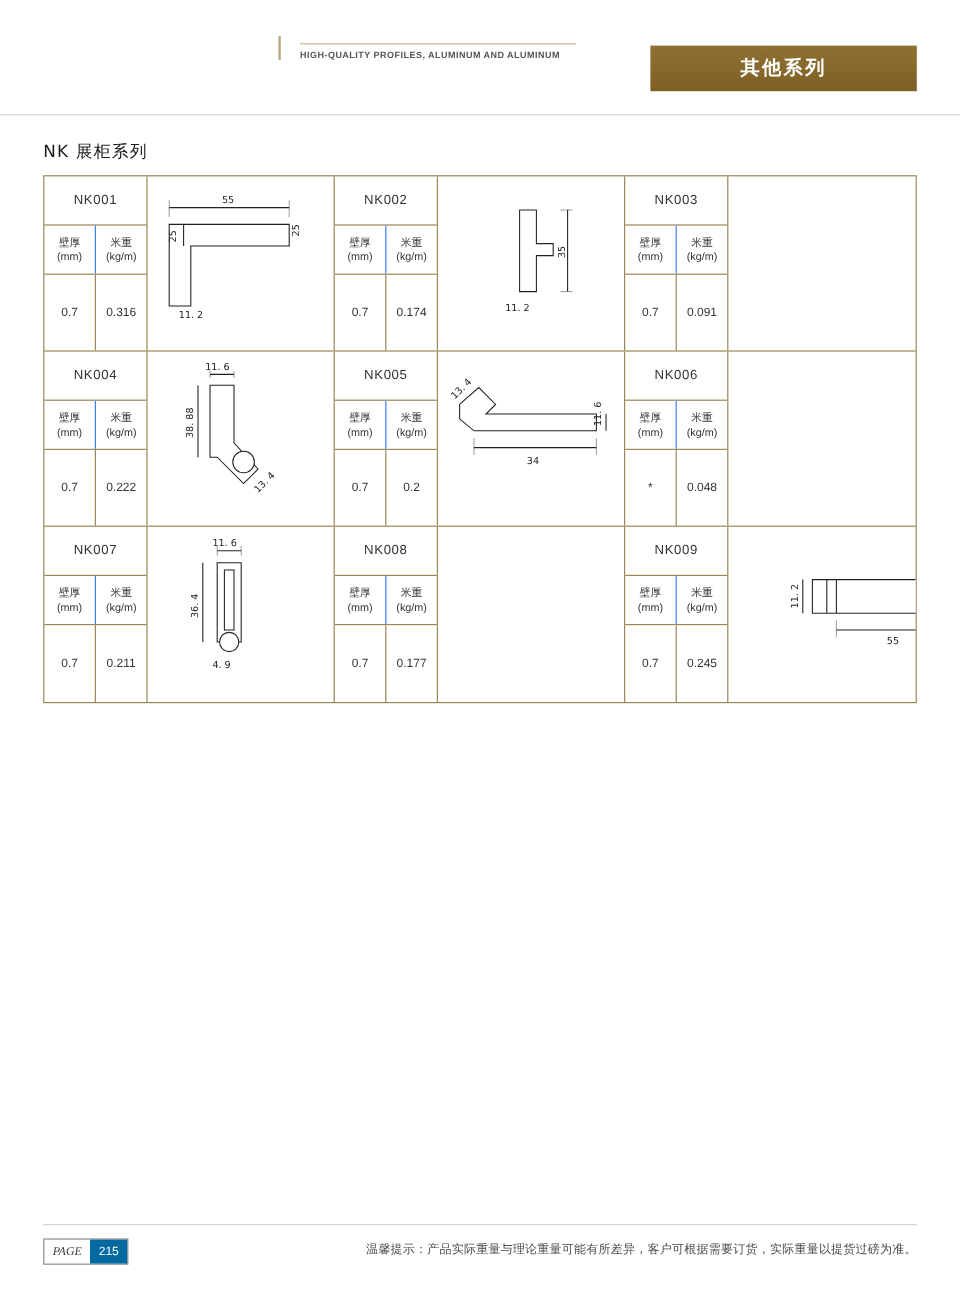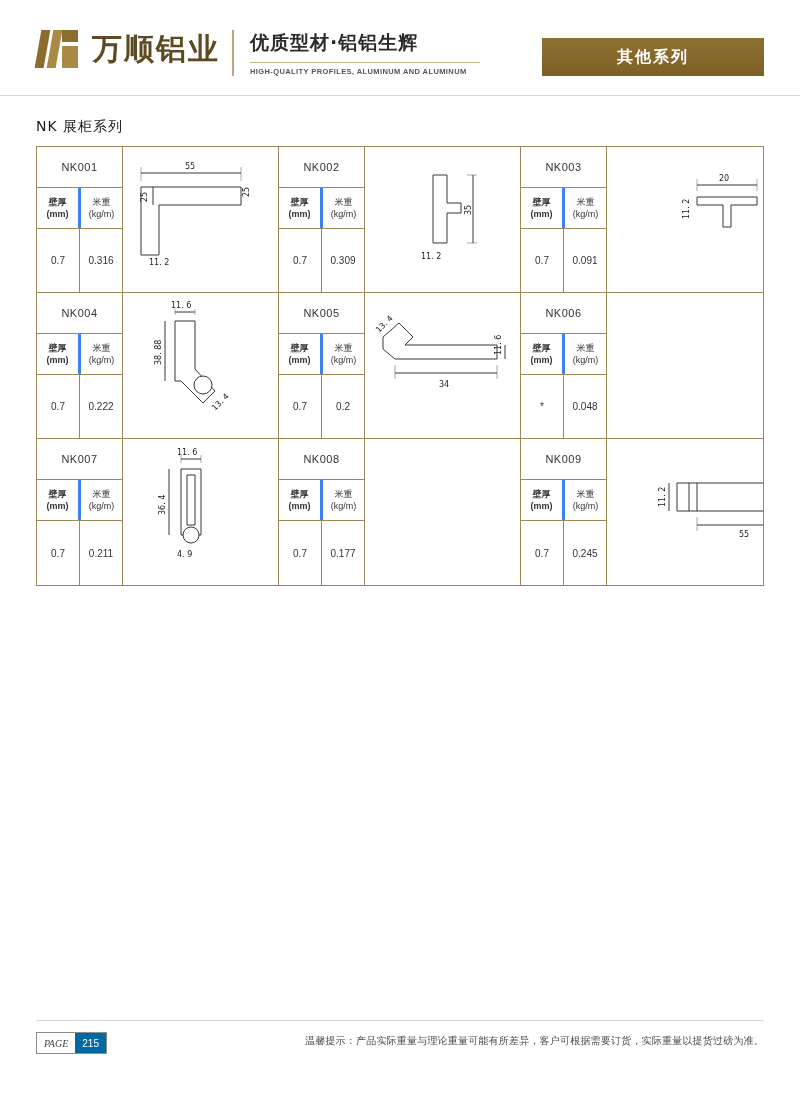--- a/index.html
+++ b/index.html
@@ -161,21 +161,21 @@
   .spec-head > div {
     flex: 1;
     display: flex;
     flex-direction: column;
     align-items: center;
     justify-content: center;
     font-size: 9px;
     line-height: 12px;
     color: #333;
   }
-  .spec-head > div:first-child { border-right: 3px solid #3b82f6; font-weight: bold; }
+  .spec-head > div:first-child { border-right: 1px solid #3b82f6; }
   .spec-vals {
     flex: 1;
     display: flex;
   }
   .spec-vals > div {
     flex: 1;
     display: flex;
     align-items: center;
     justify-content: center;
     font-size: 10px;
@@ -239,32 +239,22 @@
   .dim { font-family: "DejaVu Sans", sans-serif; font-size: 8px; fill: #222; }
   .ln  { stroke: #222; stroke-width: 0.9; fill: none; }
   .lnf { stroke: #222; stroke-width: 0.9; fill: #fff; }
   .ext { stroke: #555; stroke-width: 0.5; fill: none; }
 </style>
 </head>
 <body>
 
 <div class="header">
 
-  <div class="logo-block">
-    <div class="logo-mark">
-      <span class="bar b1"></span>
-      <span class="bar b2"></span>
-      <span class="bar b3"></span>
-      <span class="bar b4"></span>
-    </div>
-    <div class="logo-text">万顺铝业</div>
-  </div>
 
   <div class="slogan">
-    <div class="slogan-cn">优质型材·铝铝生辉</div>
     <div class="slogan-en">HIGH-QUALITY PROFILES, ALUMINUM AND ALUMINUM</div>
   </div>
 
   <div class="series-tag">其他系列</div>
   <div class="header-rule"></div>
 </div>
 
 <div class="section-title">NK 展柜系列</div>
 
 <div class="grid">
@@ -313,21 +303,21 @@
             <span>壁厚</span>
             <span>(mm)</span>
           </div>
           <div>
             <span>米重</span>
             <span>(kg/m)</span>
           </div>
         </div>
         <div class="spec-vals">
           <div>0.7</div>
-          <div>0.309</div>
+          <div>0.174</div>
         </div>
       </div>
       <div class="figure">
         <svg width="156" height="145" viewBox="0 0 156 145">
           <path class="lnf" d="M68,28 L82,28 L82,56 L96,56 L96,66 L82,66 L82,96 L68,96 Z"></path>
           <line class="ext" x1="102" y1="28" x2="112" y2="28"></line>
           <line class="ext" x1="102" y1="96" x2="112" y2="96"></line>
           <line class="ln" x1="108" y1="28" x2="108" y2="96"></line>
           <text class="dim" x="106" y="68" transform="rotate(-90 106 68)">35</text>
           <text class="dim" x="56" y="112">11. 2</text>
@@ -345,30 +335,20 @@
           </div>
           <div>
             <span>米重</span>
             <span>(kg/m)</span>
           </div>
         </div>
         <div class="spec-vals">
           <div>0.7</div>
           <div>0.091</div>
         </div>
-      </div>
-      <div class="figure">
-        <svg width="156" height="145" viewBox="0 0 156 145">
-          <path class="lnf" d="M42,50 L102,50 L102,58 L76,58 L76,80 L68,80 L68,58 L42,58 Z"></path>
-          <line class="ext" x1="42" y1="44" x2="42" y2="32"></line>
-          <line class="ext" x1="102" y1="44" x2="102" y2="32"></line>
-          <line class="ln" x1="42" y1="38" x2="102" y2="38"></line>
-          <text class="dim" x="64" y="34">20</text>
-          <text class="dim" x="34" y="72" transform="rotate(-90 34 72)">11. 2</text>
-        </svg>
       </div>
     </div>
   </div>
 
   <div class="grid-row">
 
     <div class="cellgroup">
       <div class="spec">
         <div class="spec-code">NK004</div>
         <div class="spec-head">

